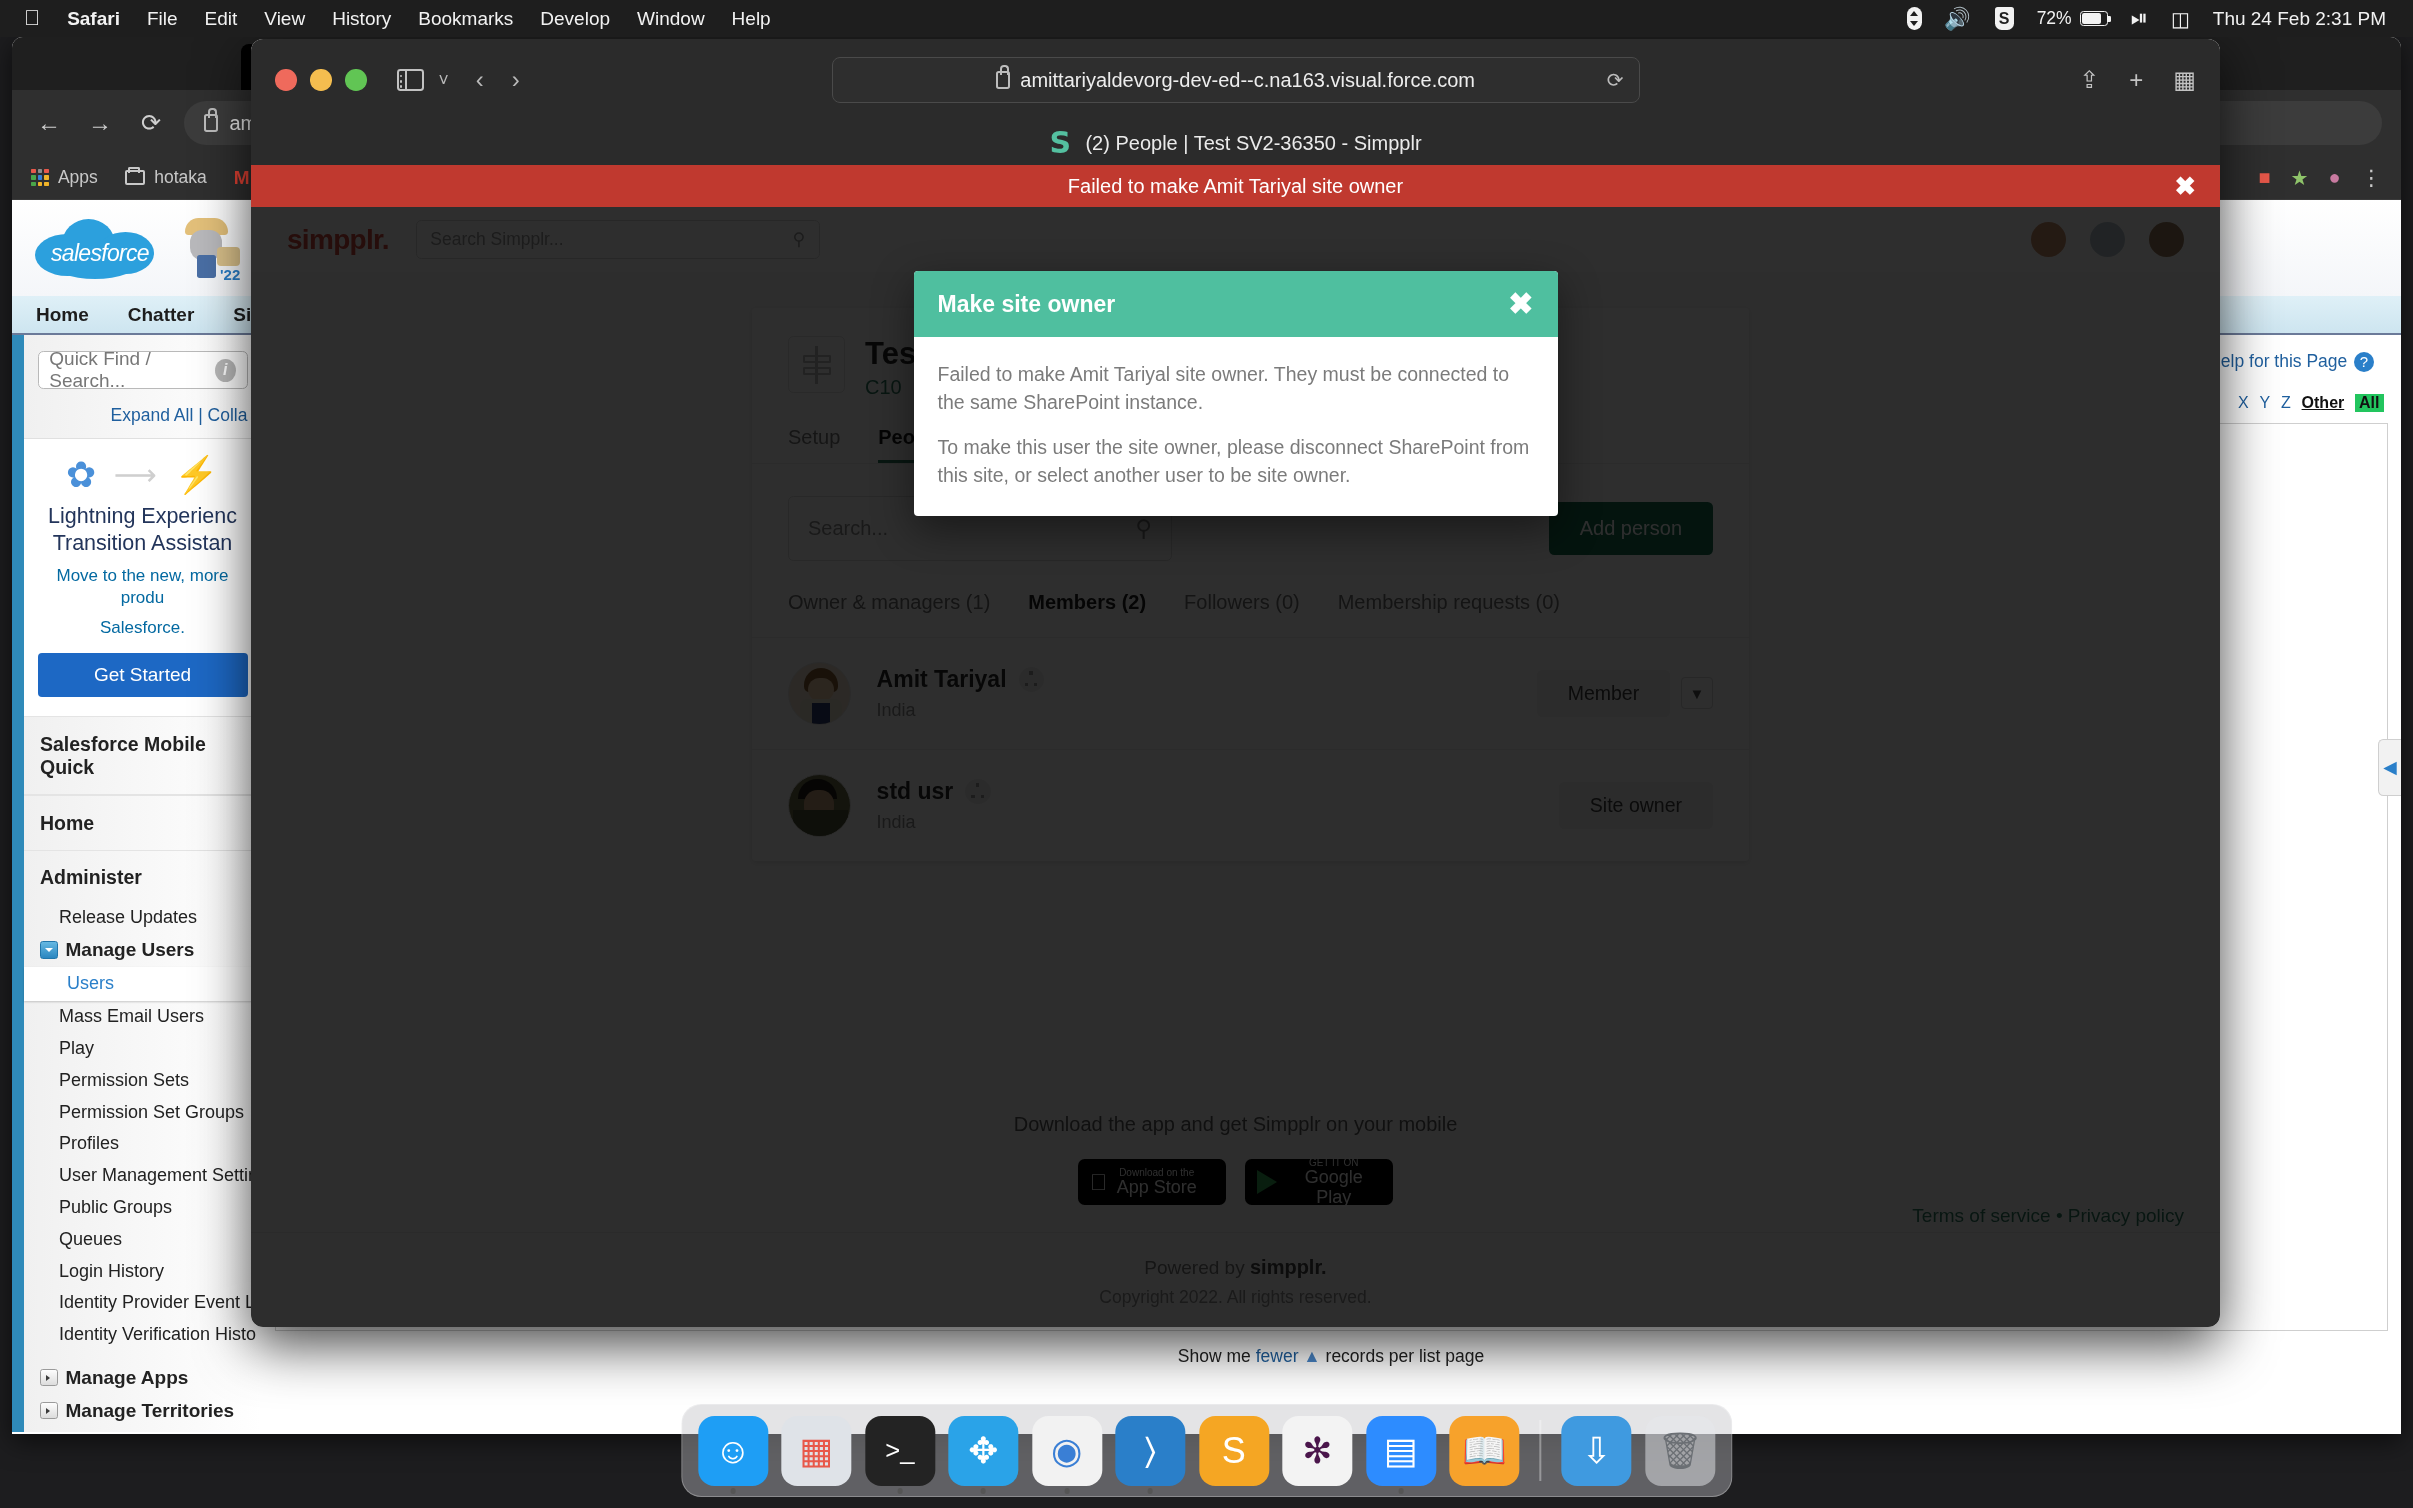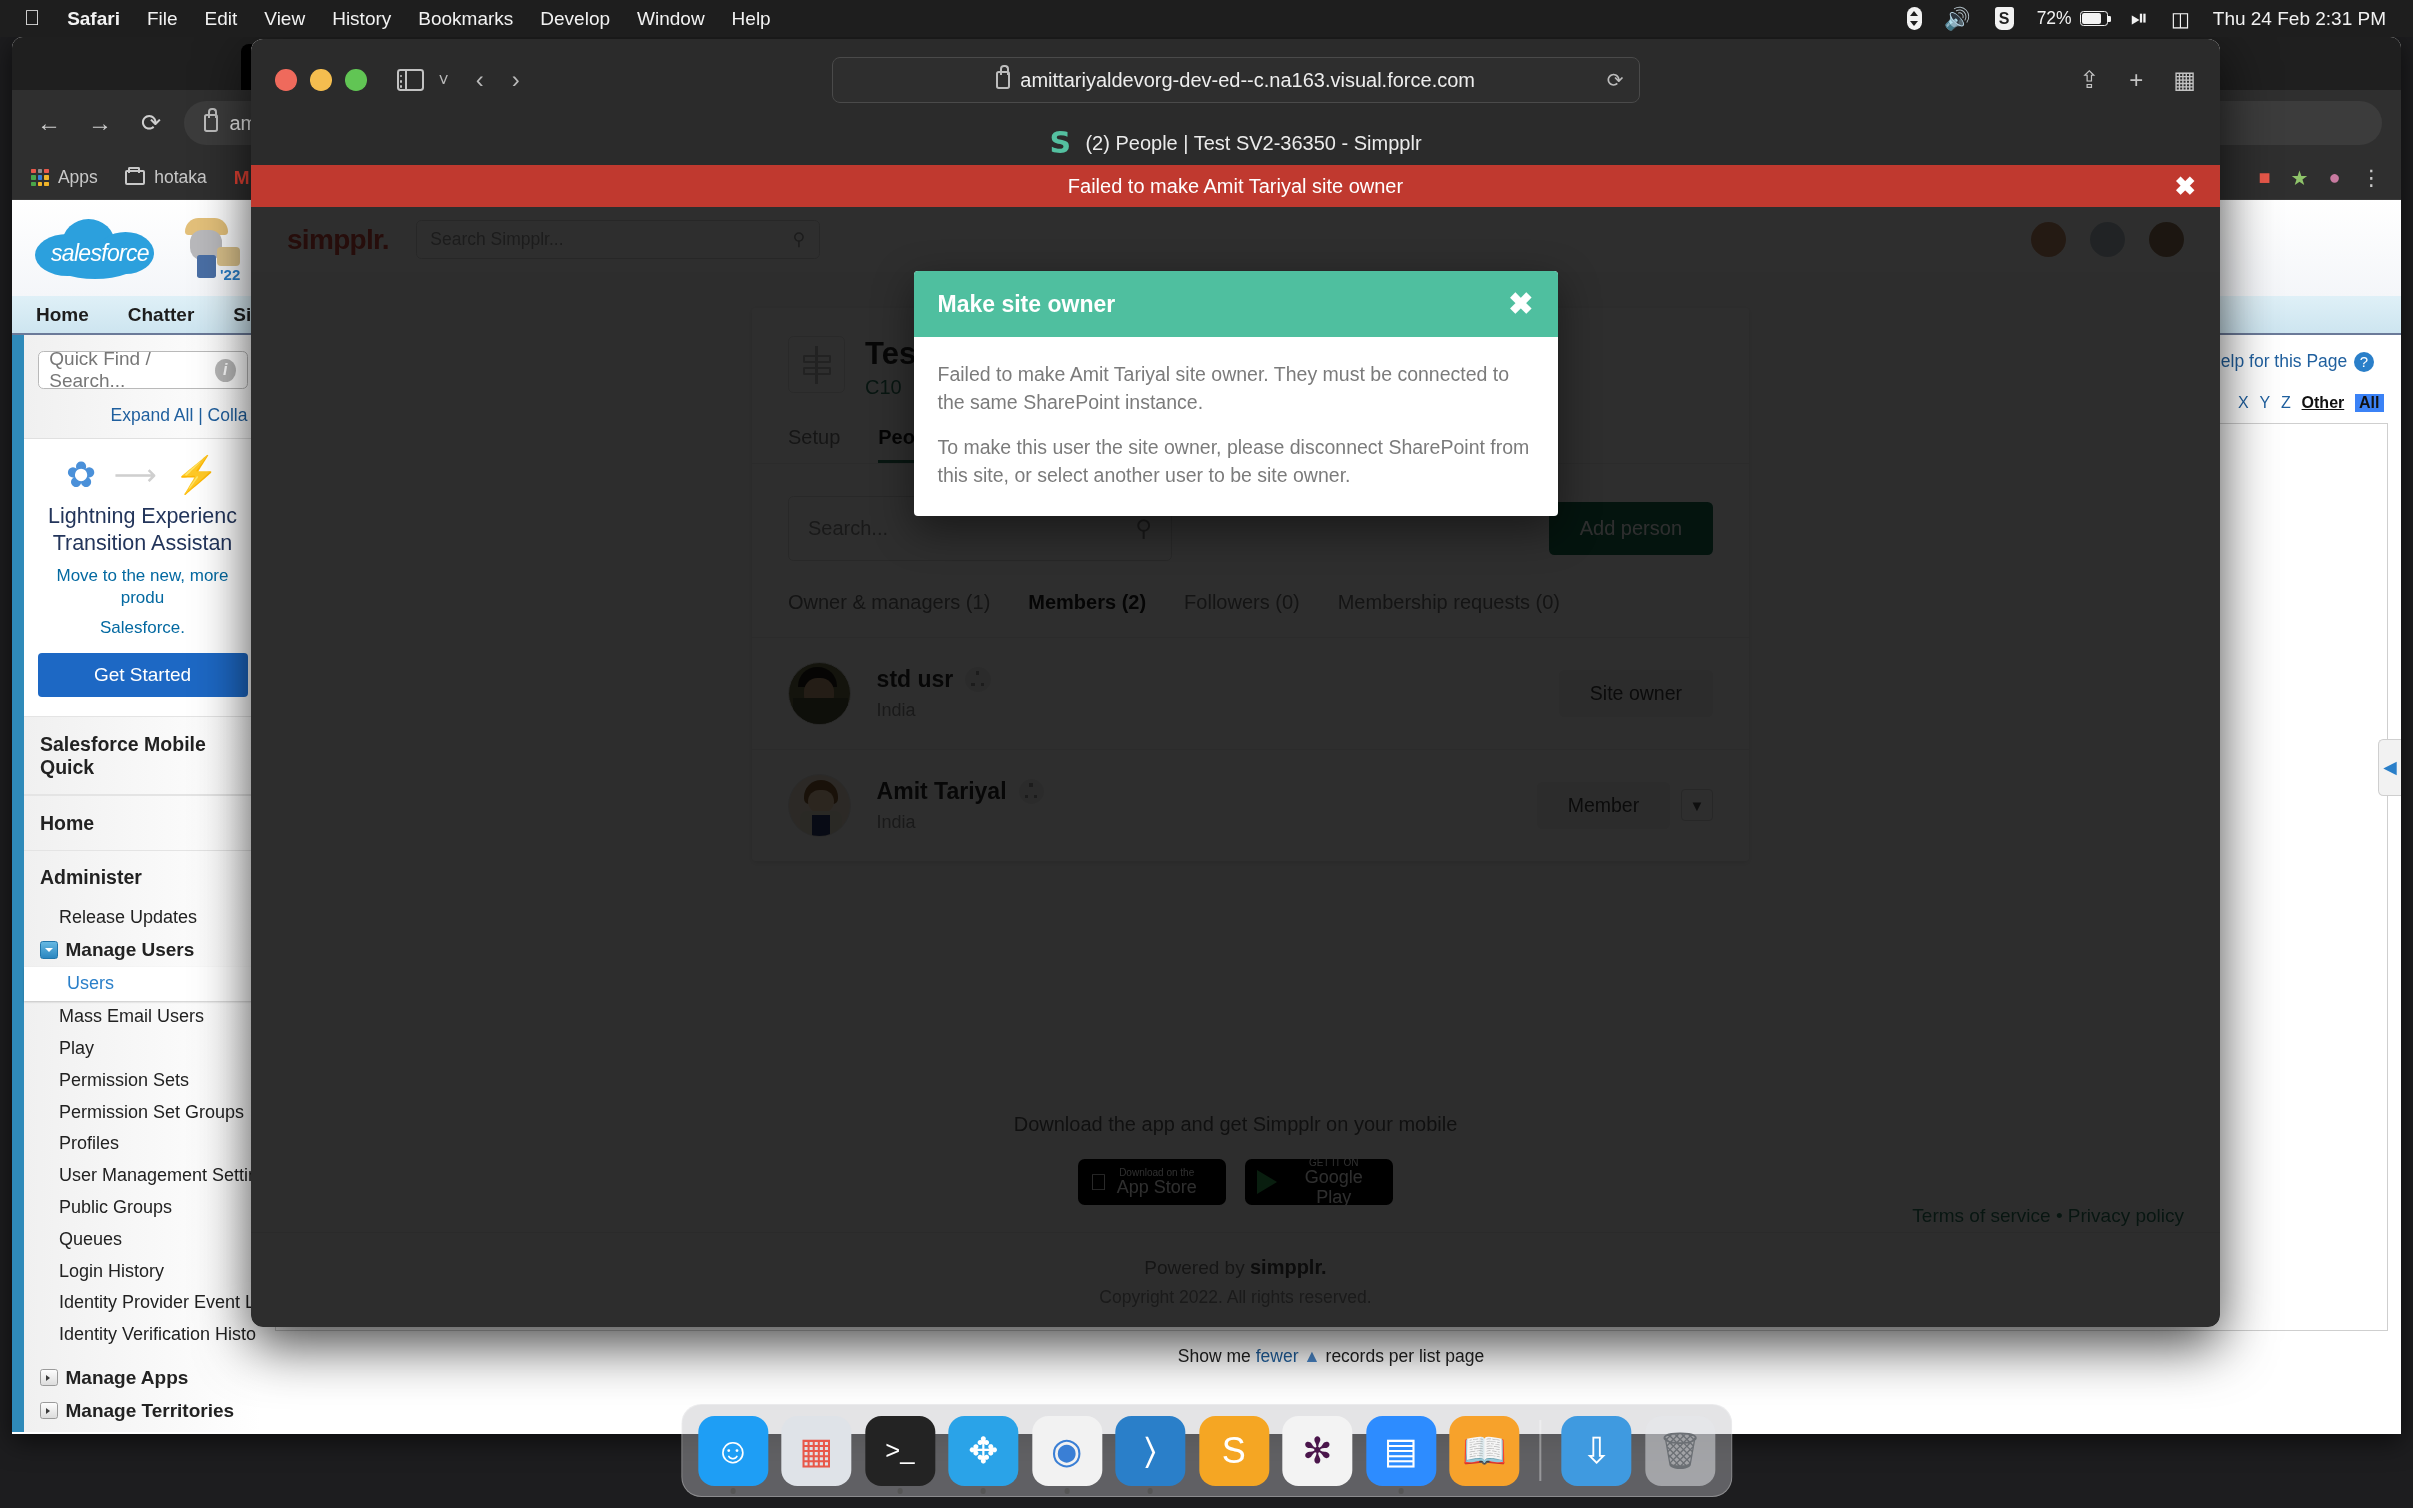--- a/index.html
+++ b/index.html
@@ -115,21 +115,21 @@
   .tri.open { background: linear-gradient(#66b8e2,#2a86c0); border-color:#2176ab; }
   .tri.open::after { left:4px; top:6px; border-left:4px solid transparent; border-right:4px solid transparent;
      border-top:4.7px solid #fff; border-bottom:none; }
   .sf-main { flex:1; position:relative; background:#fff; }
   .sf-help { position:absolute; right: 27px; top: 16px; font-size:17.5px; color:#1f5f9e;
      display:flex; align-items:center; gap:6.7px;}
   .helpq { width:20px; height:20px; border-radius:50%; background:#2a7fc9; color:#fff; font-size:15px;
      display:flex; align-items:center; justify-content:center; }
   .alpha { position:absolute; right: 17.5px; top: 59px; font-size: 16px; color:#1f5f9e; display:flex; gap: 10.8px; }
   .alpha b { color:#111;text-decoration:underline; }
-  .alpha .allb { background:#3b82f6; color:#111; padding: 0 4px; font-weight:bold; }
+  .alpha .allb { background:#22c55e; color:#111; padding: 0 4px; font-weight:bold; }
   .sf-listbox { position:absolute; left: 13.5px; right: 13.5px; top: 88px; bottom: 101px;
      border: 1.3px solid #cfcfcf; background:#fff; }
   .sf-footnote { position:absolute; left:0; right:0; bottom: 65px; text-align:center;
      font-size: 17.5px; color:#222; }
   .sf-footnote .fewer { color:#1f5f9e; }
   .sf-btnrow { position:absolute; left:0; right:0; bottom: 20px; display:flex; justify-content:center; gap: 5.4px; }
   .sfbtn { border:1.3px solid #b5b5b5; border-radius:4px; background: linear-gradient(#fdfdfd,#e4e4e4);
      font-size:18px; font-weight:bold; color:#222; padding: 6.7px 12px; }
   .readinglist { position:absolute; right: 27px; top: 101px; color:#cfcfcf; font-size:17.5px;
      display:flex; align-items:center; gap:9.4px; }
@@ -500,62 +500,62 @@
         <div class="sp-subtabs">
           <span class="st">Owner &amp; managers (1)</span>
           <span class="st active">Members (2)</span>
           <span class="st">Followers (0)</span>
           <span class="st">Membership requests (0)</span>
         </div>
 
         <div style="height:23px"></div>
 
         <div class="sp-memrow">
+          <span class="mem-av">
+            <span style="position:absolute;left:15px;top:5.4px;width:34px;height:24px;background:#8a6234;border-radius:17.5px 17.5px 5.4px 5.4px"></span>
+            <span style="position:absolute;left:19px;top:15px;width:25.6px;height:23px;background:#f3cfae;border-radius:12px"></span>
+            <span style="position:absolute;left:10.8px;top:36px;width:42px;height:30px;background:#e7e0cd;border-radius:6.7px 6.7px 0 0"></span>
+            <span style="position:absolute;left:23px;top:40px;width:17.5px;height:27px;background:#2c3d74"></span>
+          </span>
+          <span class="mem-info">
+            <span class="mem-name">
+              <span>Amit Tariyal</span>
+              <span class="mem-org">
+                <span style="position:absolute;left:10.8px;top:4.7px;width:3.4px;height:3.4px;background:#9a9a9a"></span>
+                <span style="position:absolute;left:6px;top:16px;width:3.4px;height:3.4px;background:#9a9a9a"></span>
+                <span style="position:absolute;left:15.5px;top:16px;width:3.4px;height:3.4px;background:#9a9a9a"></span>
+              </span>
+            </span>
+            <span class="mem-loc" style="display:block">India</span>
+          </span>
+          <span class="mem-right">
+            <span class="pill">Member</span>
+            <span class="caretbtn" style="font-size:15px;color:#555">▼</span>
+          </span>
+        </div>
+
+        <div class="sp-memrow">
           <span class="mem-av b">
             <span style="position:absolute;left:9.4px;top:4px;width:39px;height:20px;background:#241f18;border-radius:19px 19px 0 0"></span>
             <span style="position:absolute;left:15px;top:15px;width:30px;height:31px;background:#c99f78;border-radius:13.5px"></span>
             <span style="position:absolute;left:4px;top:35px;width:55px;height:30px;background:#4e5238"></span>
           </span>
           <span class="mem-info">
             <span class="mem-name">
               <span>std usr</span>
               <span class="mem-org">
                 <span style="position:absolute;left:10.8px;top:4.7px;width:3.4px;height:3.4px;background:#9a9a9a"></span>
                 <span style="position:absolute;left:6px;top:16px;width:3.4px;height:3.4px;background:#9a9a9a"></span>
                 <span style="position:absolute;left:15.5px;top:16px;width:3.4px;height:3.4px;background:#9a9a9a"></span>
               </span>
             </span>
             <span class="mem-loc" style="display:block">India</span>
           </span>
           <span class="mem-right">
             <span class="pill">Site owner</span>
-          </span>
-        </div>
-
-        <div class="sp-memrow">
-          <span class="mem-av">
-            <span style="position:absolute;left:15px;top:5.4px;width:34px;height:24px;background:#8a6234;border-radius:17.5px 17.5px 5.4px 5.4px"></span>
-            <span style="position:absolute;left:19px;top:15px;width:25.6px;height:23px;background:#f3cfae;border-radius:12px"></span>
-            <span style="position:absolute;left:10.8px;top:36px;width:42px;height:30px;background:#e7e0cd;border-radius:6.7px 6.7px 0 0"></span>
-            <span style="position:absolute;left:23px;top:40px;width:17.5px;height:27px;background:#2c3d74"></span>
-          </span>
-          <span class="mem-info">
-            <span class="mem-name">
-              <span>Amit Tariyal</span>
-              <span class="mem-org">
-                <span style="position:absolute;left:10.8px;top:4.7px;width:3.4px;height:3.4px;background:#9a9a9a"></span>
-                <span style="position:absolute;left:6px;top:16px;width:3.4px;height:3.4px;background:#9a9a9a"></span>
-                <span style="position:absolute;left:15.5px;top:16px;width:3.4px;height:3.4px;background:#9a9a9a"></span>
-              </span>
-            </span>
-            <span class="mem-loc" style="display:block">India</span>
-          </span>
-          <span class="mem-right">
-            <span class="pill">Member</span>
-            <span class="caretbtn" style="font-size:15px;color:#555">▼</span>
           </span>
         </div>
       </div>
 
       <div class="sp-footer">
         <div class="sp-foot-title">Download the app and get Simpplr on your mobile</div>
         <div class="sp-badges">
           <span class="badge">
             <span style="font-size:23px"></span>
             <span>

